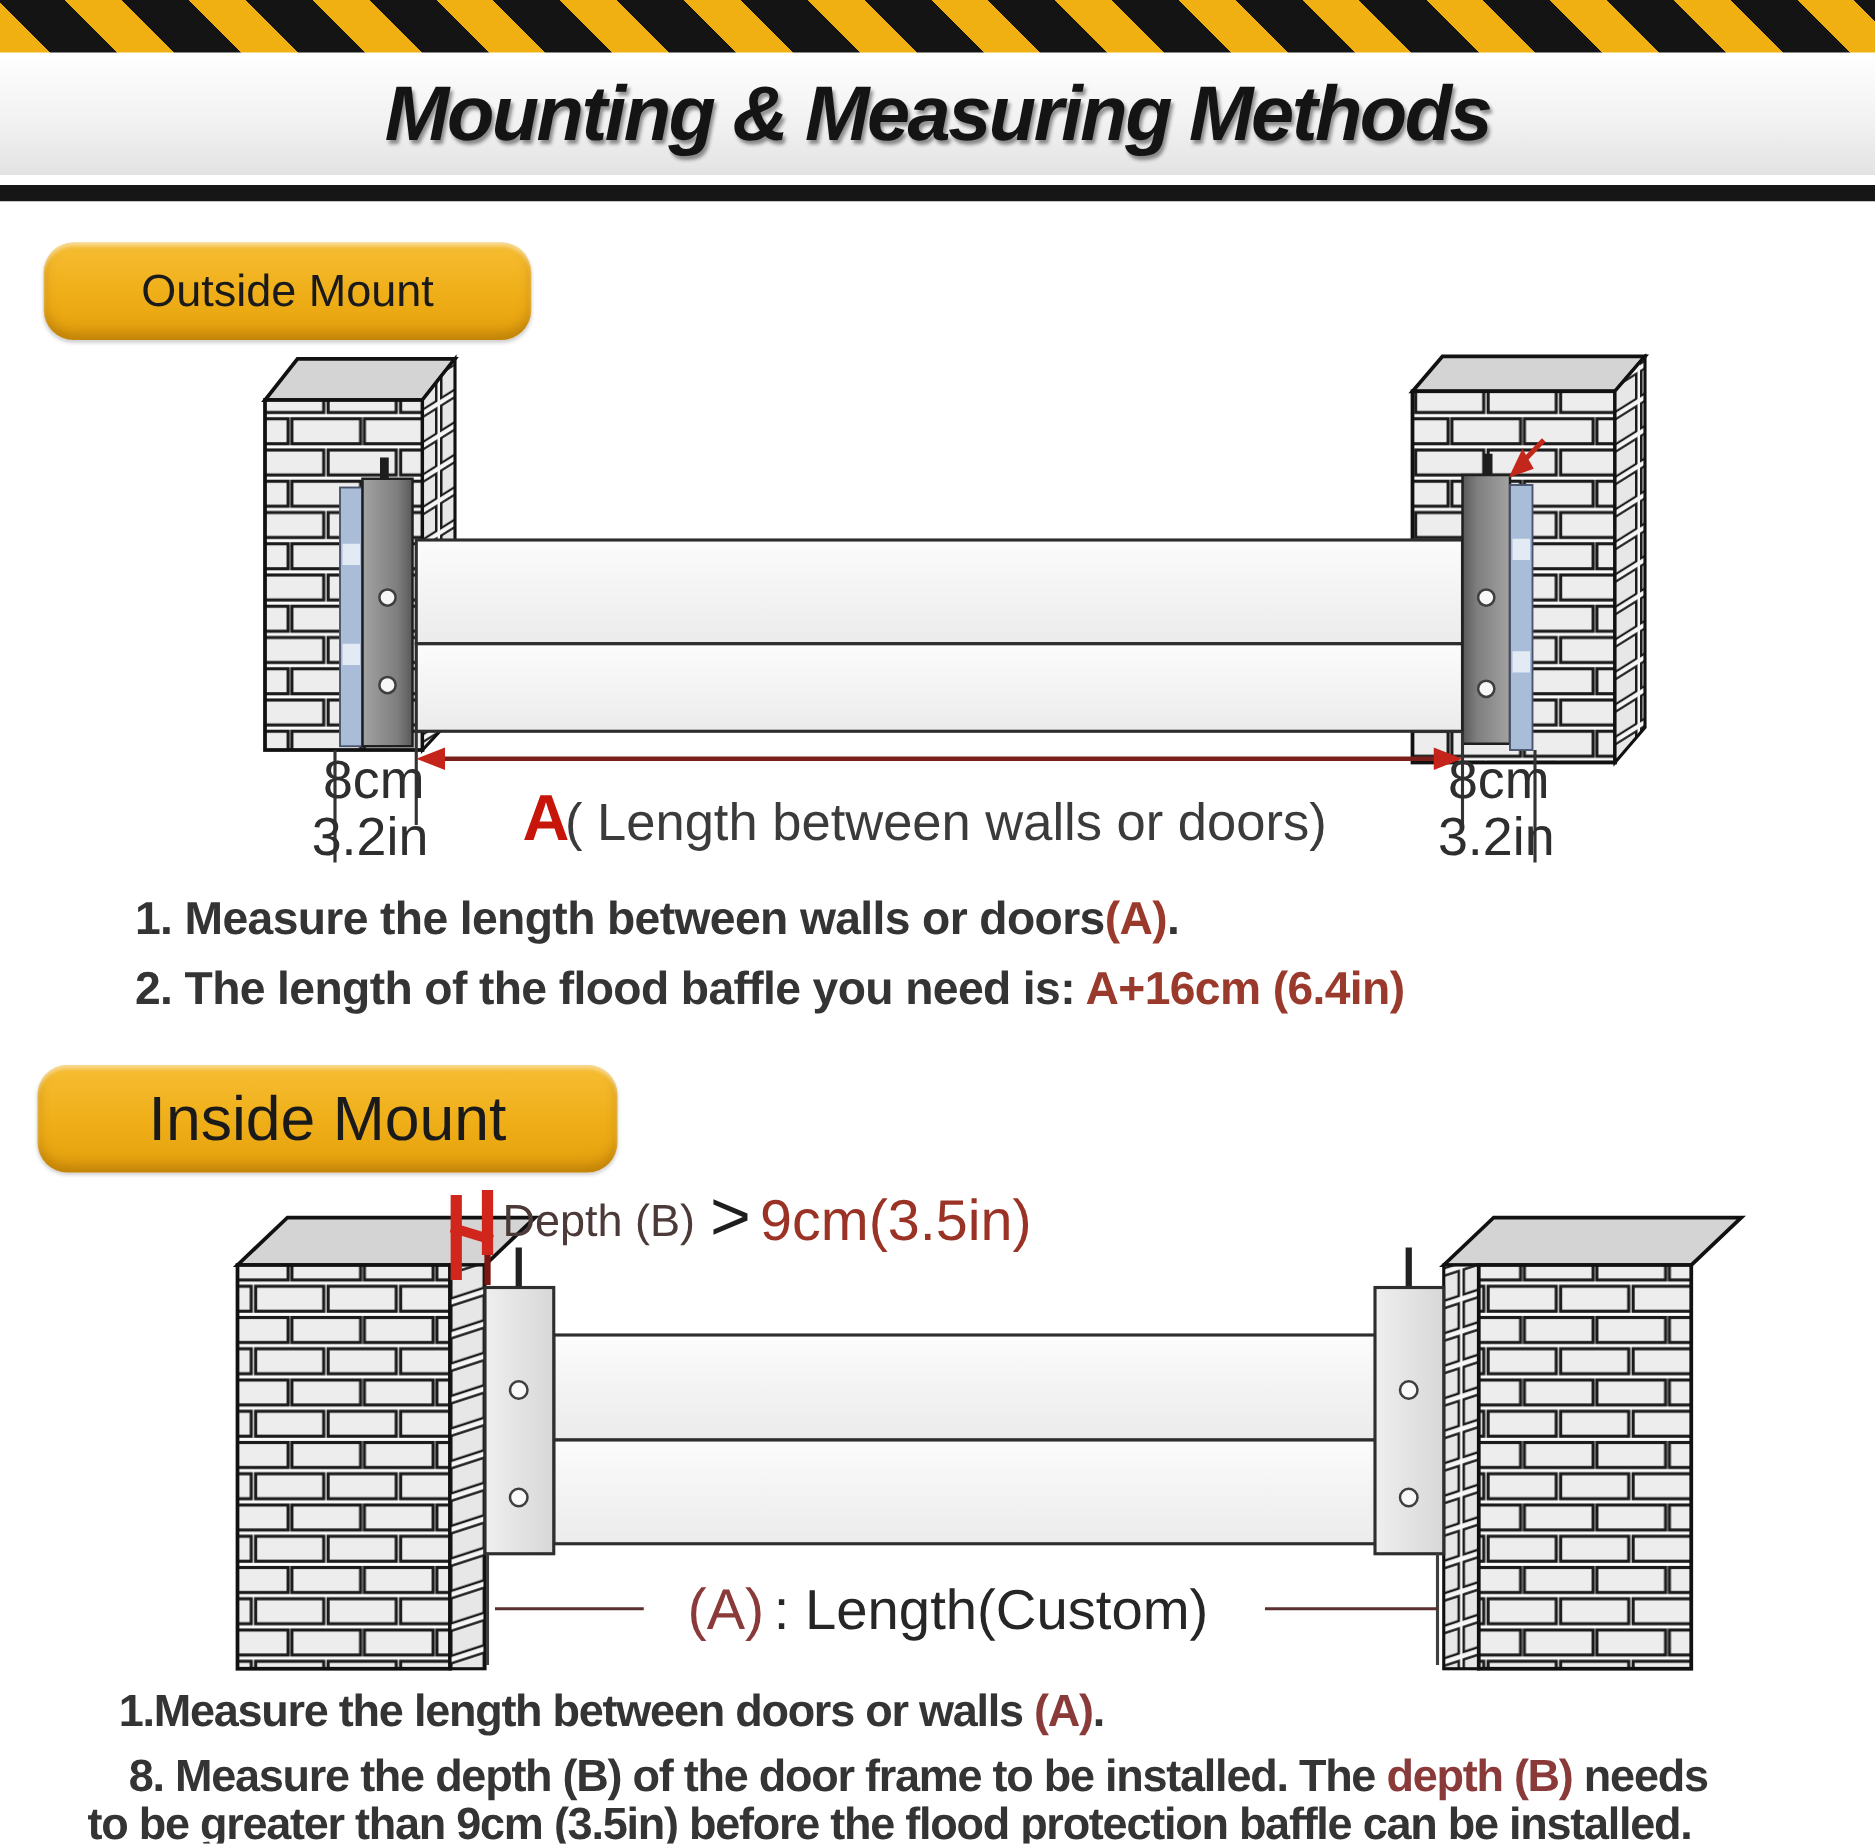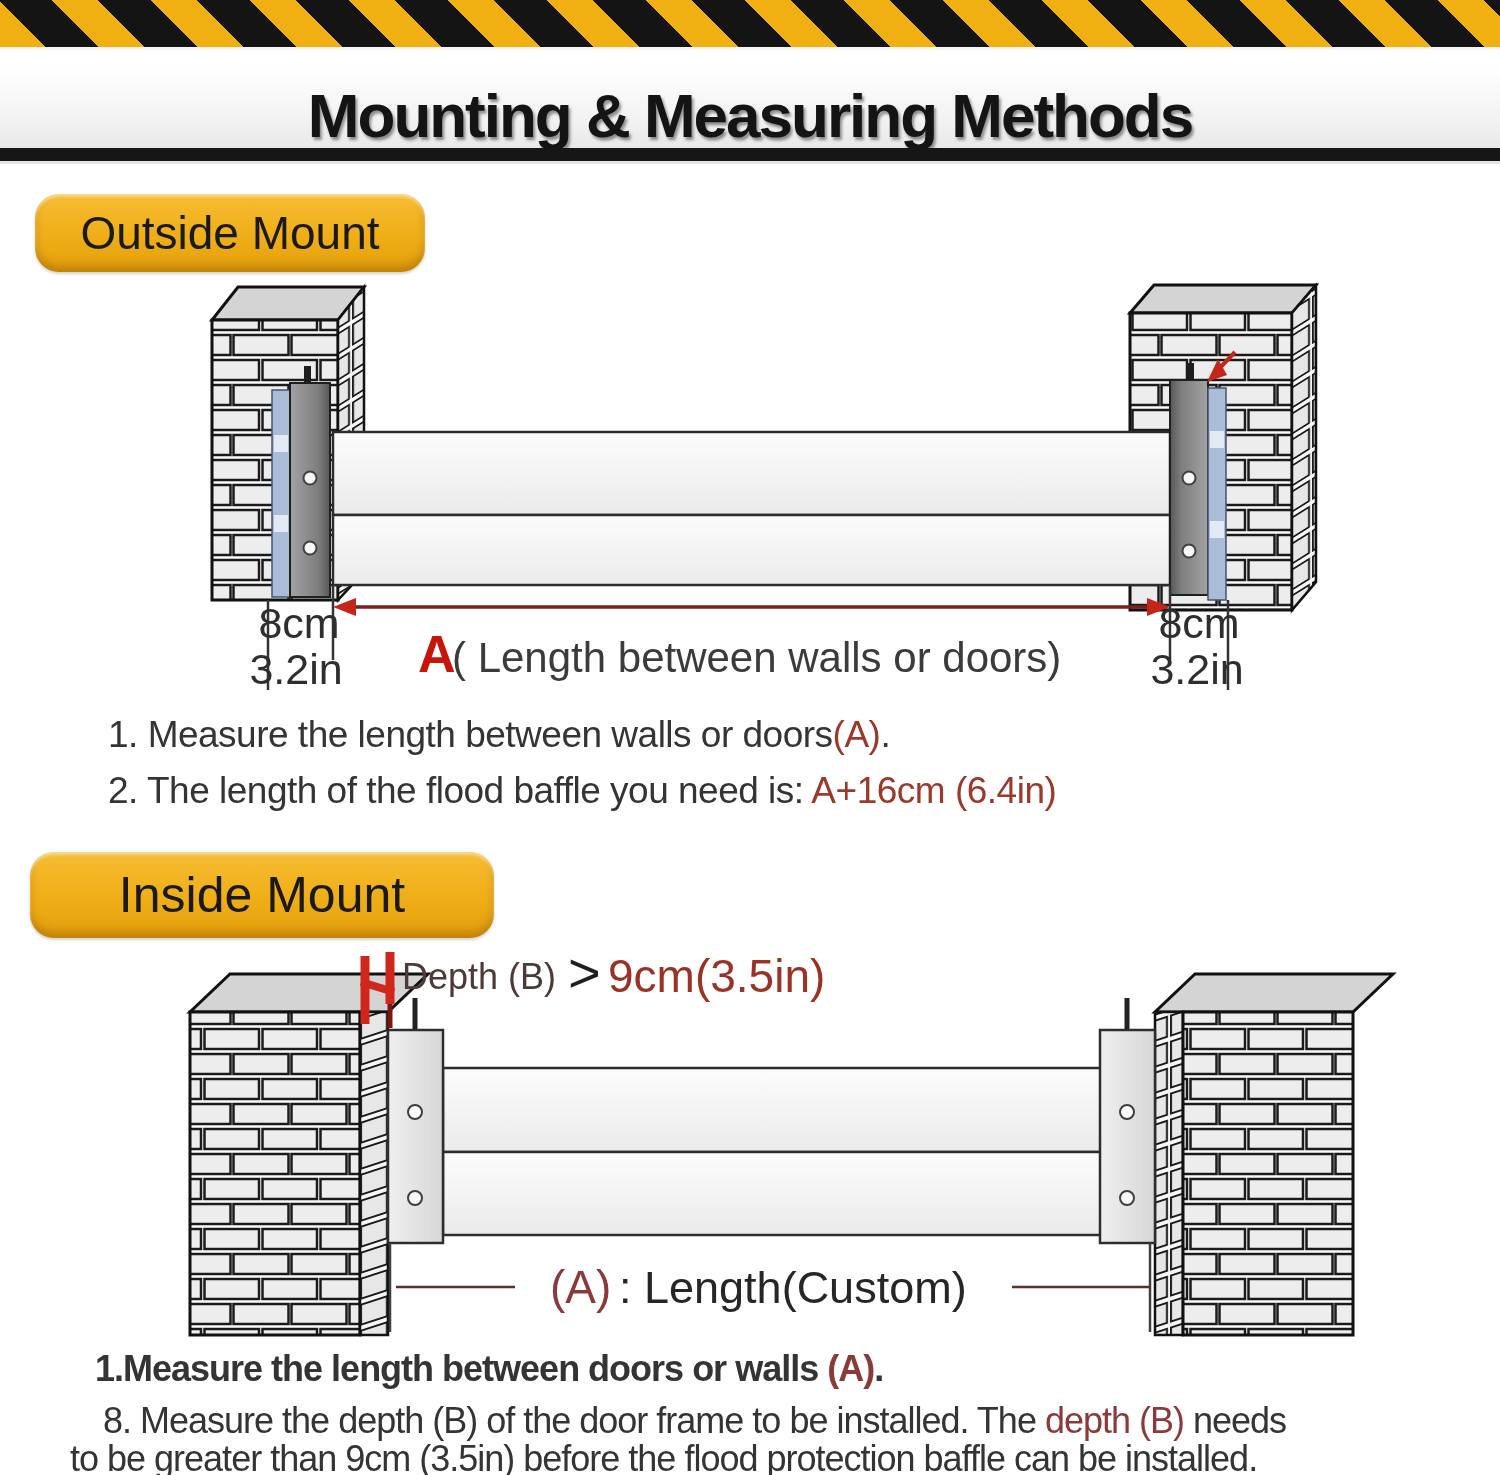--- a/index.html
+++ b/index.html
@@ -7,43 +7,43 @@
     position:relative;width:1500px;height:1475px;overflow:hidden;background:#ffffff;
     font-family:"Liberation Sans", sans-serif;color:#2e2e2e;
   }
   
   .caution-stripes{
     position:absolute;left:0;top:0;width:1500px;height:47px;
     background:repeating-linear-gradient(45deg,#F0B011 0 32px,#141414 32px 70px);
     border-bottom:3px solid #f5f5f5;
   }
   .title-band{
-    position:absolute;left:0;top:66px;width:1500px;height:98px;
+    position:absolute;left:0;top:42px;width:1500px;height:98px;
     background:linear-gradient(180deg,#ffffff 0%,#f2f2f2 55%,#e3e3e3 100%);
-    display:flex;align-items:center;justify-content:center;
+    display:flex;align-items:center;justify-content:center;font-style:italic;
   }
   .title-band h1{
     margin:0;font-size:62px;font-weight:bold;color:#141414;letter-spacing:-2px;
     text-shadow:2px 3px 3px rgba(0,0,0,0.42);
   }
   .divider-bar{position:absolute;left:0;top:148px;width:1500px;height:13px;background:#161616;}
   
   .badge{
     position:absolute;display:flex;align-items:center;justify-content:center;
     background:linear-gradient(180deg,#f6bd33 0%,#efae17 55%,#e39f0c 100%);
     border-radius:24px;color:#1a1a1a;
     box-shadow:inset 0 3px 3px rgba(255,255,255,0.45), inset 0 -6px 9px rgba(125,75,0,0.35), 0 2px 3px rgba(0,0,0,0.18);
   }
-  .badge-outside{left:35px;top:194px;width:390px;height:78px;font-size:46px;}
+  .badge-outside{left:35px;top:194px;width:390px;height:78px;font-size:36px;}
   .badge-inside{left:30px;top:852px;width:464px;height:86px;font-size:50px;}
   
   .diagram{position:absolute;left:0;}
   .diagram text{font-family:"Liberation Sans", sans-serif;}
   
-  .steps{position:absolute;color:#343434;}
+  .steps{position:absolute;color:#343434;font-weight:bold;}
   .steps p{margin:0;}
   .steps-outside{left:108px;top:716px;font-size:37px;letter-spacing:-0.5px;}
   .steps-outside p{margin-bottom:18px;line-height:38px;}
   .steps-inside{left:0;top:1348px;width:1500px;font-size:36px;letter-spacing:-1px;}
   .steps-inside .l1{position:absolute;left:95px;top:0;font-weight:bold;}
   .steps-inside .l2a{position:absolute;left:103px;top:52px;}
   .steps-inside .l2b{position:absolute;left:70px;top:90px;}
   .hl-red{color:#9a3a2c;}
   .hl-maroon{color:#8b3a3a;}
 </style>

